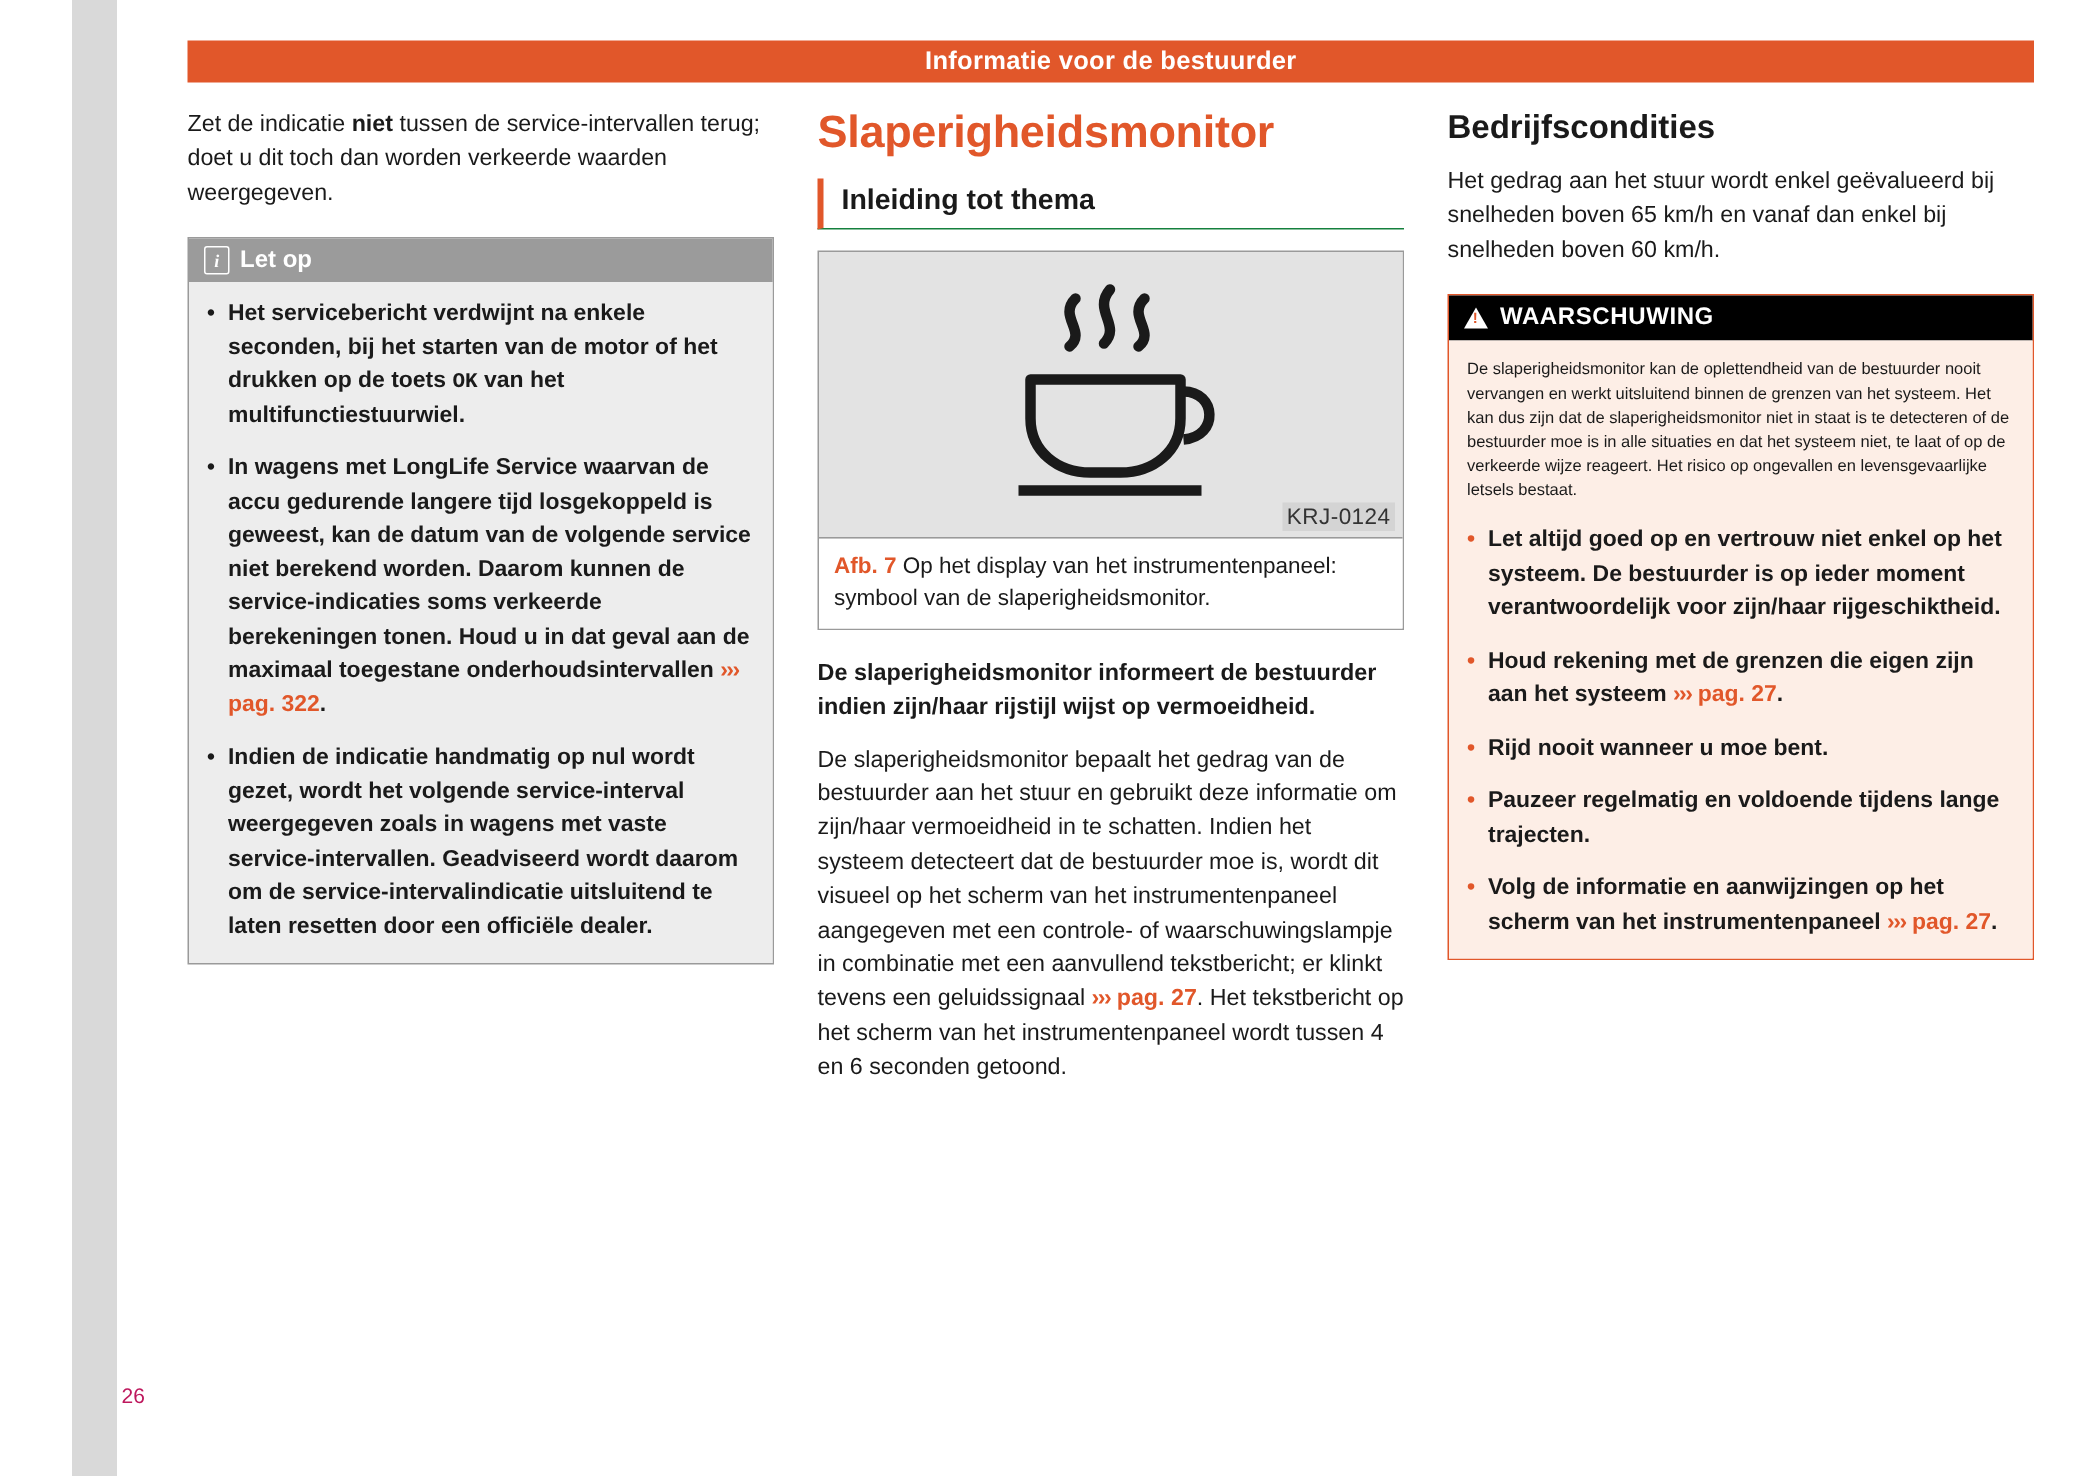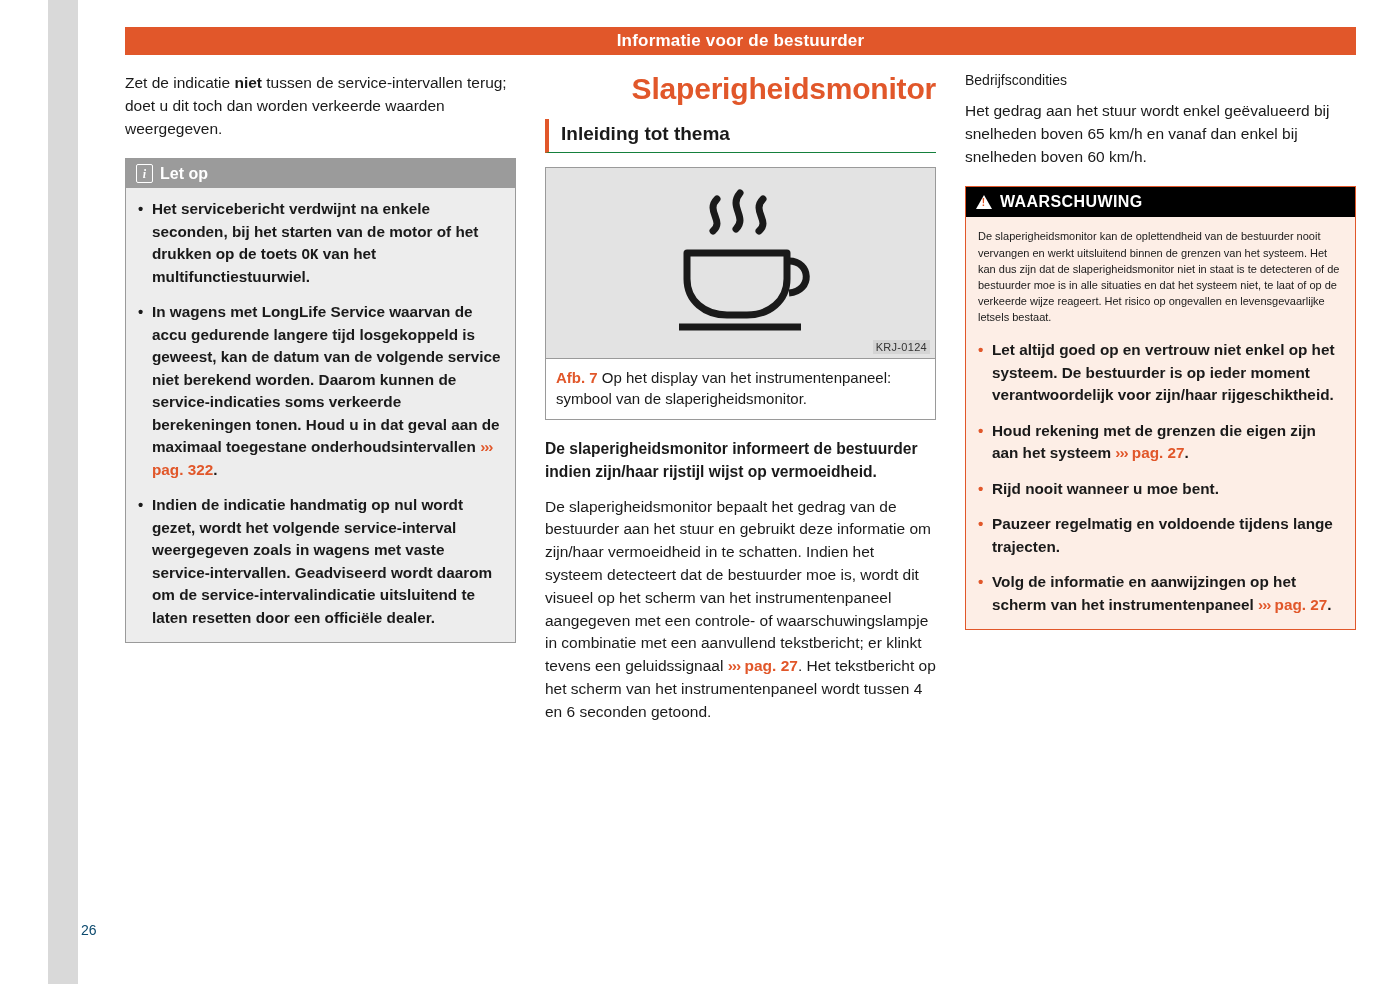--- a/index.html
+++ b/index.html
@@ -133,21 +133,20 @@
   }
 
   
   h1.section-title {
     color: #e1572a;
     font-size: 30px;
     font-weight: bold;
     margin: 0 0 14px 0;
     line-height: 1.1;
     letter-spacing: -0.2px;
-    text-align: right;
   }
   h2.sub-title {
     font-size: 19px;
     font-weight: bold;
     margin: 0 0 14px 0;
     padding: 4px 0 6px 12px;
     border-left: 4px solid #e1572a;
     border-bottom: 1px solid #15803d;
     line-height: 1.2;
   }
@@ -161,21 +160,21 @@
     position: relative;
     display: flex;
     align-items: center;
     justify-content: center;
     border-bottom: 1px solid #9a9a9a;
   }
   .figure-code {
     position: absolute;
     right: 5px;
     bottom: 4px;
-    font-size: 11px;
+    font-size: 15px;
     color: #333;
     background: #d4d4d4;
     padding: 1px 3px;
     letter-spacing: 0.3px;
     font-family: "Liberation Sans", sans-serif;
   }
   .figure-caption {
     padding: 8px 10px 10px 10px;
     font-size: 15px;
     line-height: 1.42;
@@ -187,22 +186,22 @@
   }
   .lead {
     font-weight: bold;
     font-size: 15.6px;
     line-height: 1.45;
     margin: 18px 0 12px 0;
   }
 
   
   h3.right-head {
-    font-size: 14px;
-    font-weight: normal;
+    font-size: 22px;
+    font-weight: bold;
     margin: 0 0 12px 0;
   }
   .warn-box {
     border: 1px solid #e1572a;
     margin-top: 18px;
   }
   .warn-head {
     background: #000000;
     color: #ffffff;
     font-weight: bold;
@@ -254,21 +253,21 @@
     color: #e1572a;
     display: inline-block;
     width: 14px;
     text-indent: 0;
   }
   .page-number {
     position: absolute;
     left: 33px;
     bottom: 46px;
     font-size: 14px;
-    color: #0c4a6e;
+    color: #be185d;
   }
 </style>
 </head>
 <body>
 
 <div class="page">
 
   <div class="binding"></div>
 
   <div class="header-bar">

